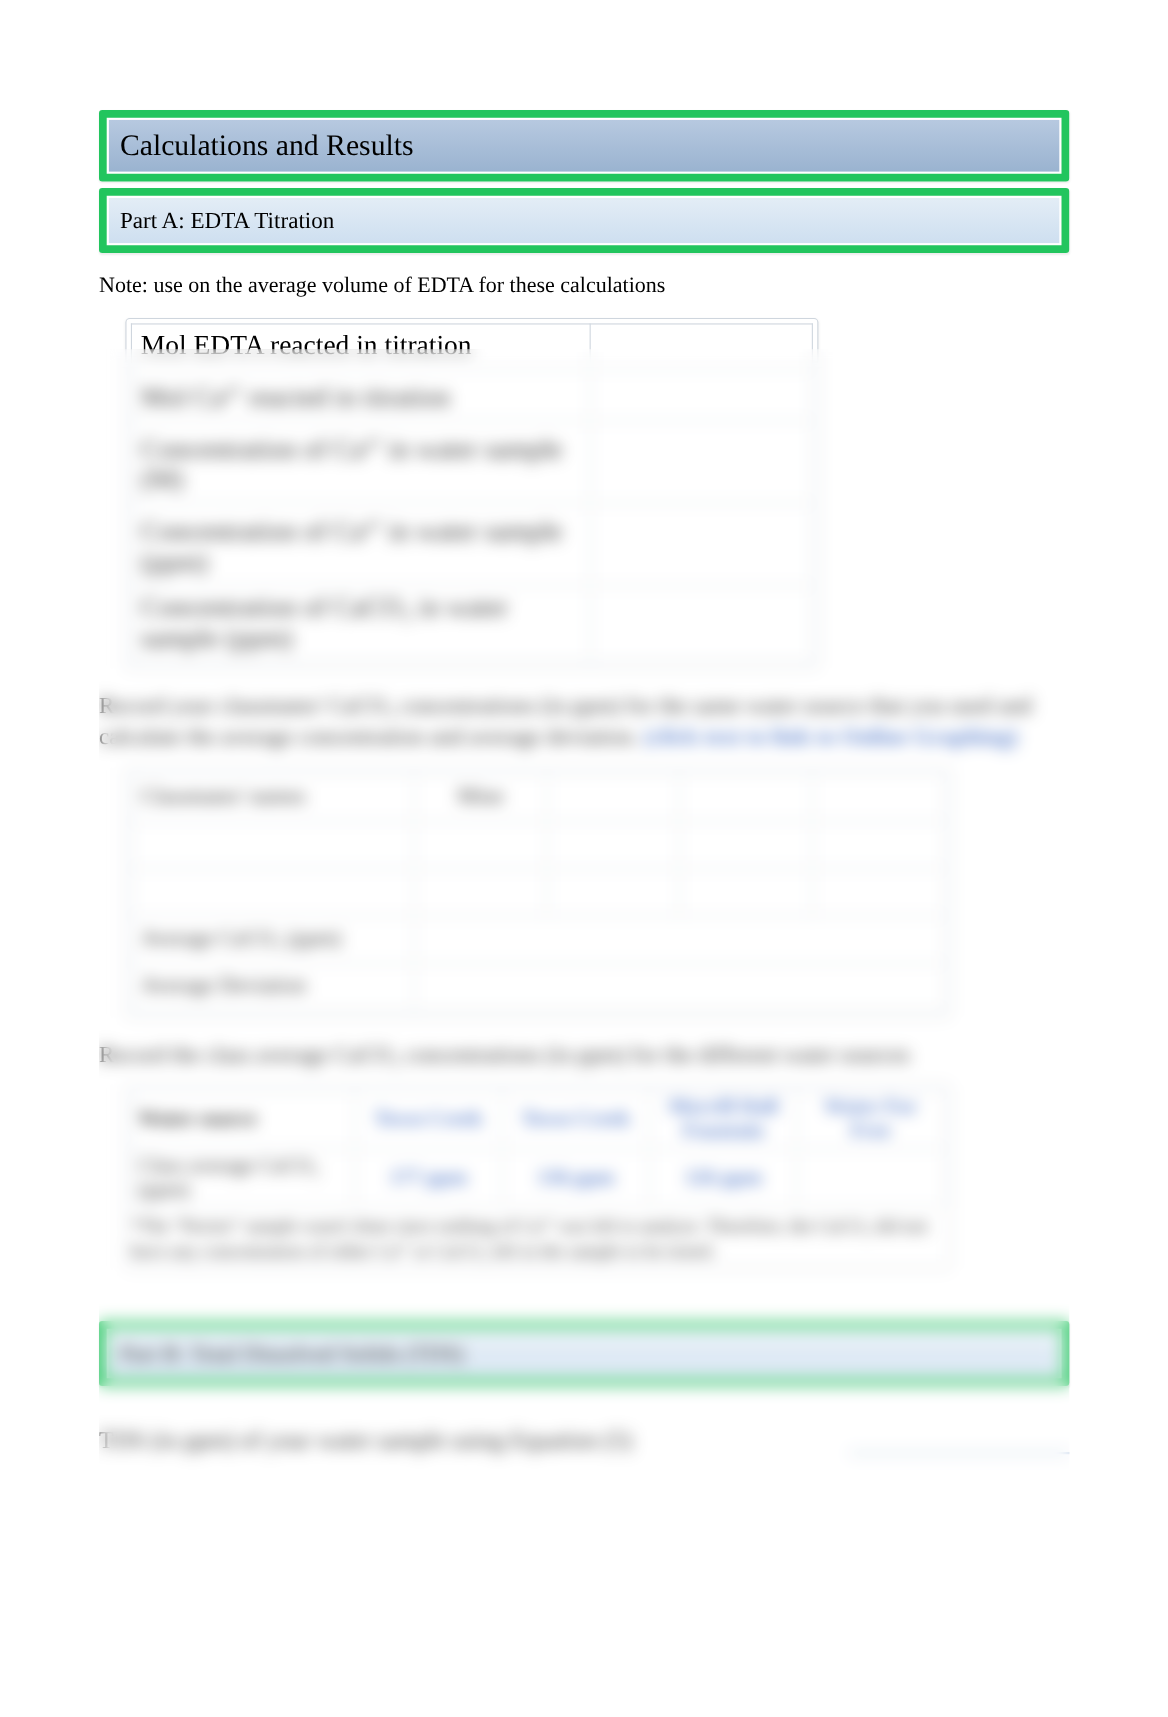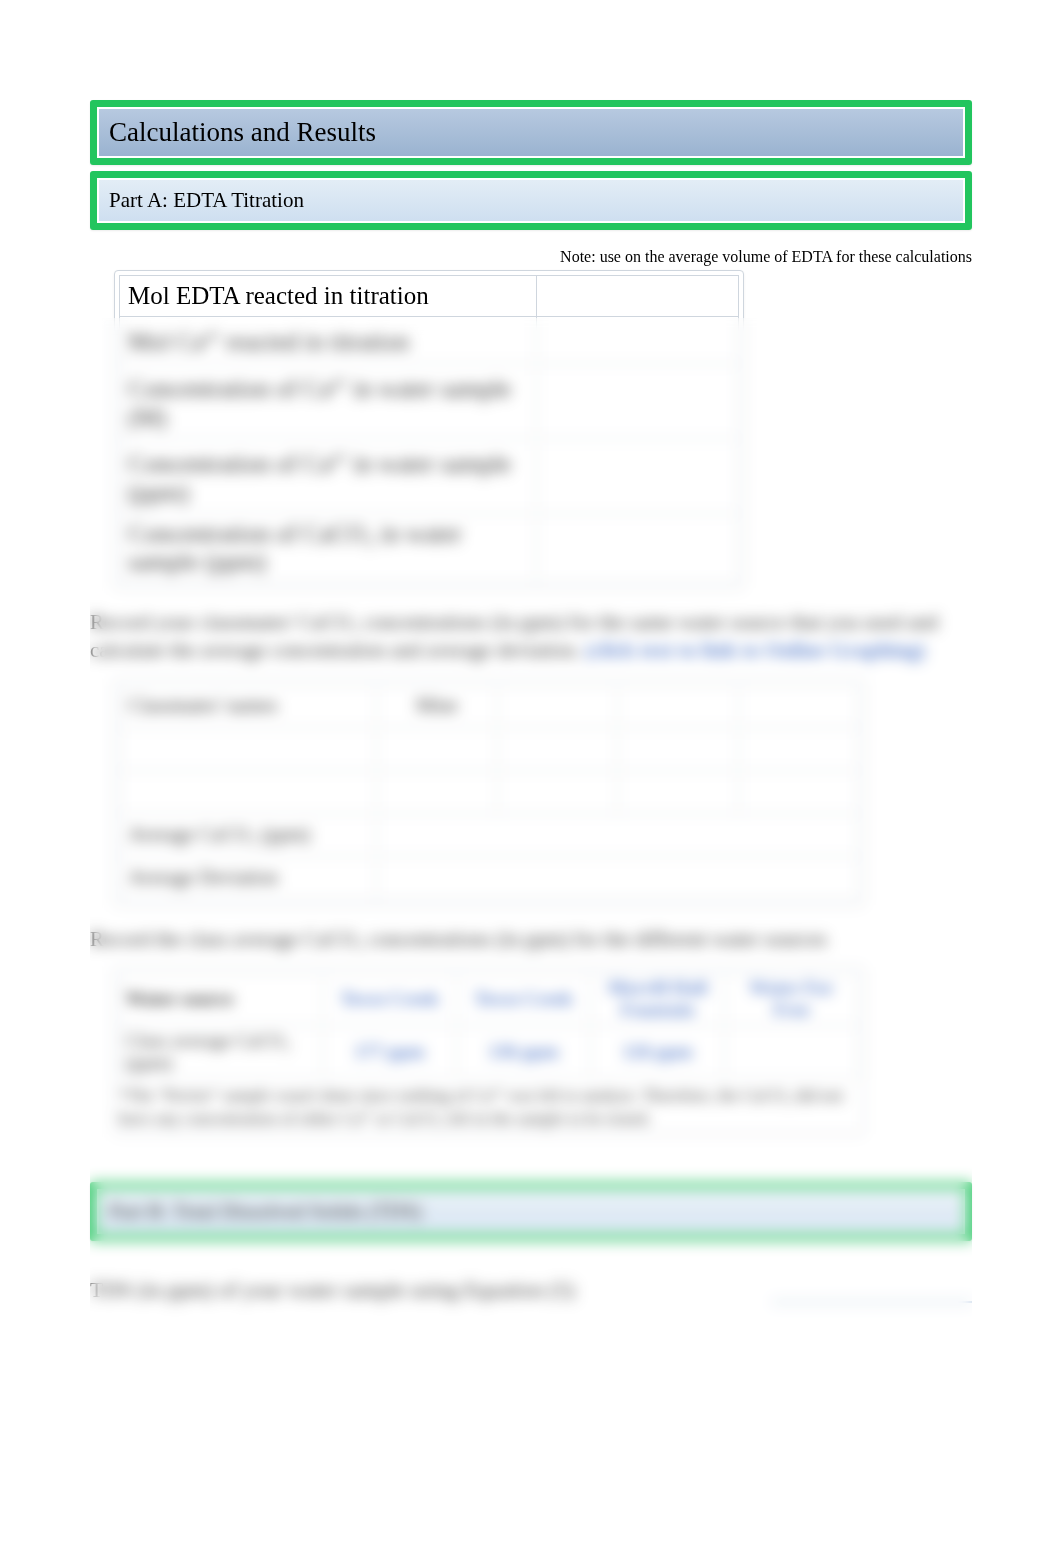--- a/index.html
+++ b/index.html
@@ -31,23 +31,22 @@
   }
   .banner.h1 .banner-inner {
     background: linear-gradient(#b7c9e0, #9ab3d0);
   }
   .banner.h2 .banner-inner {
     background: linear-gradient(#e3edf6, #cedff0);
     font-size: 21px;
   }
 
   .note {
-    font-size: 16px;
-    margin: 18px 0 4px 0;
-    text-align: right;
+    font-size: 20px;
+    margin: 18px 0 18px 0;
   }
 
   
   .tbl1-wrap {
     margin-left: 24px;
     width: 620px;
     border: 1px solid #cfd6de;
     border-radius: 4px;
     background: #fff;
     padding: 4px;

